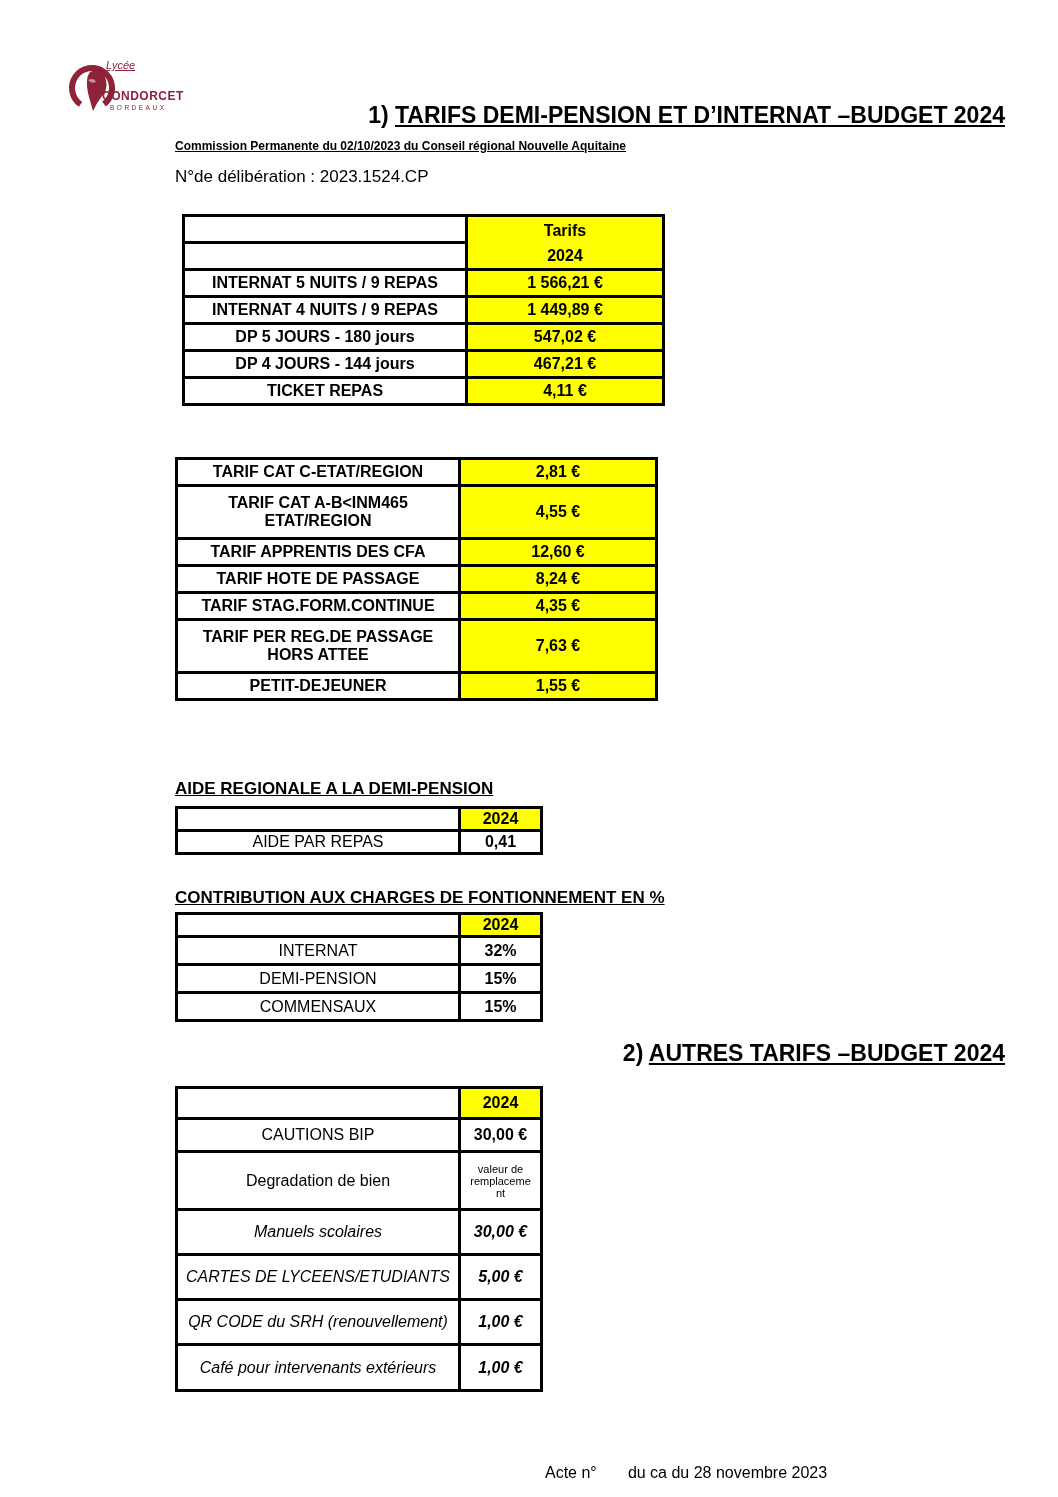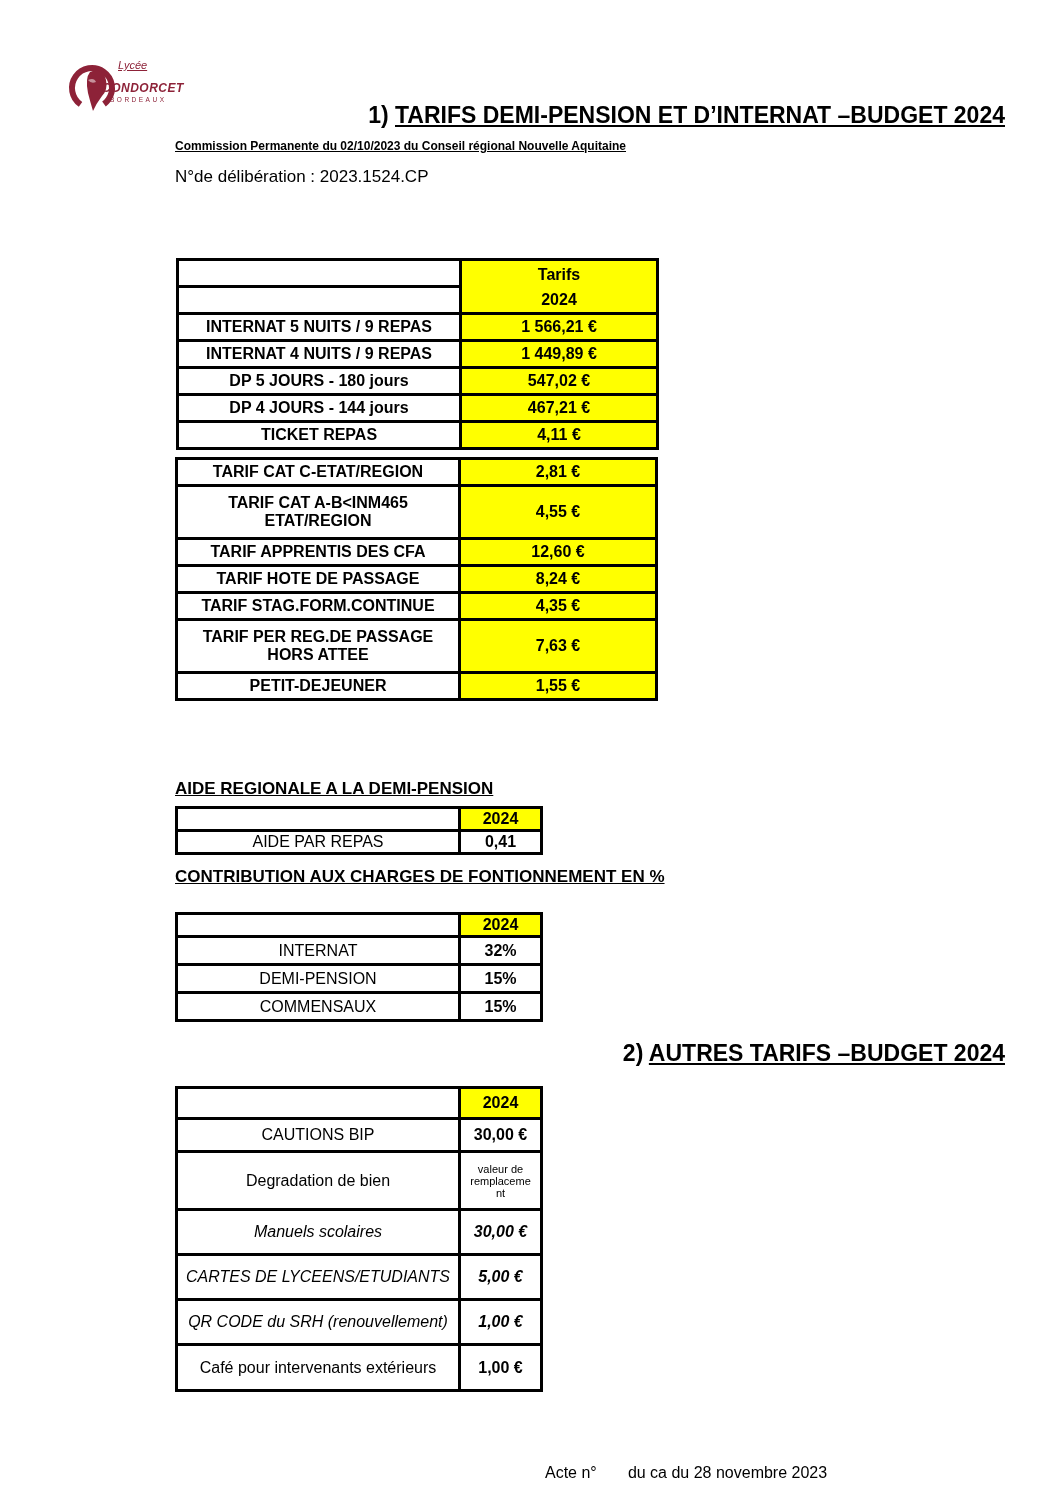--- a/index.html
+++ b/index.html
@@ -4,49 +4,49 @@
 <style>
   html,body{margin:0;padding:0;background:#fff;}
   #page{
     position:relative;width:1058px;height:1497px;background:#ffffff;
     font-family:"Liberation Sans",sans-serif;color:#000;overflow:hidden;
   }
   
   .logo{position:absolute;left:66px;top:56px;width:130px;height:66px;}
   .logo svg{position:absolute;left:0;top:0;}
   .logo-text{position:absolute;left:36px;top:4px;color:#8d2238;line-height:1;}
-  .logo-lycee{font-style:italic;font-size:11px;margin-left:16px;text-decoration:underline;}
-  .logo-condorcet{font-weight:bold;font-size:12px;letter-spacing:.5px;margin-top:11px;font-style:italic;}
+  .logo-lycee{font-style:italic;font-size:11px;margin-left:4px;text-decoration:underline;}
+  .logo-condorcet{font-weight:bold;font-size:12px;letter-spacing:.5px;margin-top:19px;}
   .logo-bordeaux{font-size:6.5px;letter-spacing:2.5px;margin-top:3px;margin-left:8px;}
   
   .h-main{position:absolute;left:175px;width:830px;text-align:right;font-size:23px;font-weight:bold;white-space:nowrap;}
   .u{text-decoration:underline;}
   .subtitle{position:absolute;left:175px;top:139px;font-size:12px;font-weight:bold;text-decoration:underline;}
   .delib{position:absolute;left:175px;top:167px;font-size:17px;text-align:center;}
   .sec-title{position:absolute;left:175px;font-size:17px;font-weight:bold;text-decoration:underline;}
   .footer{position:absolute;left:545px;top:1420px;font-size:16px;white-space:pre;margin-top:44px;}
   
   table.t{border-collapse:collapse;table-layout:fixed;position:absolute;}
   table.t td{border:3px solid #000;text-align:center;vertical-align:middle;padding:0 2px;font-size:16px;overflow:hidden;}
   .yellow{background:#ffff00;}
   .b{font-weight:bold;}
   .t-wide{width:480px;}
   .t-narrow{width:365px;}
   .hdr span{display:block;line-height:25px;}
   
   tr.r20 td{height:20px;} tr.r24 td{height:24px;} tr.r25 td{height:25px;}
   tr.r28 td{height:28px;} tr.r30 td{height:30px;} tr.r42 td{height:42px;font-style:italic;}
-  tr.r43 td{height:43px;} tr.r50 td{height:50px;} tr.r55 td{height:55px;}
-  #table1{left:176px;top:214px;margin-top:44px;}
+  tr.r43 td{height:43px;font-style:italic;} tr.r50 td{height:50px;} tr.r55 td{height:55px;}
+  #table1{left:182px;top:214px;}
   #table2{left:175px;top:457px;}
   #aide-table{left:175px;top:806px;}
   #contrib-table{left:175px;top:912px;}
   #autres-table{left:175px;top:1086px;}
   #aide-title{top:779px;}
-  #contrib-title{top:867px;}
+  #contrib-title{top:888px;}
   #title2{top:1040px;}
   #title1{top:102px;}
   .small-val span{display:block;font-size:11px;line-height:12px;font-weight:normal;}
 </style>
 </head>
 <body>
 
 <div id="page">
 
   <div class="logo">

